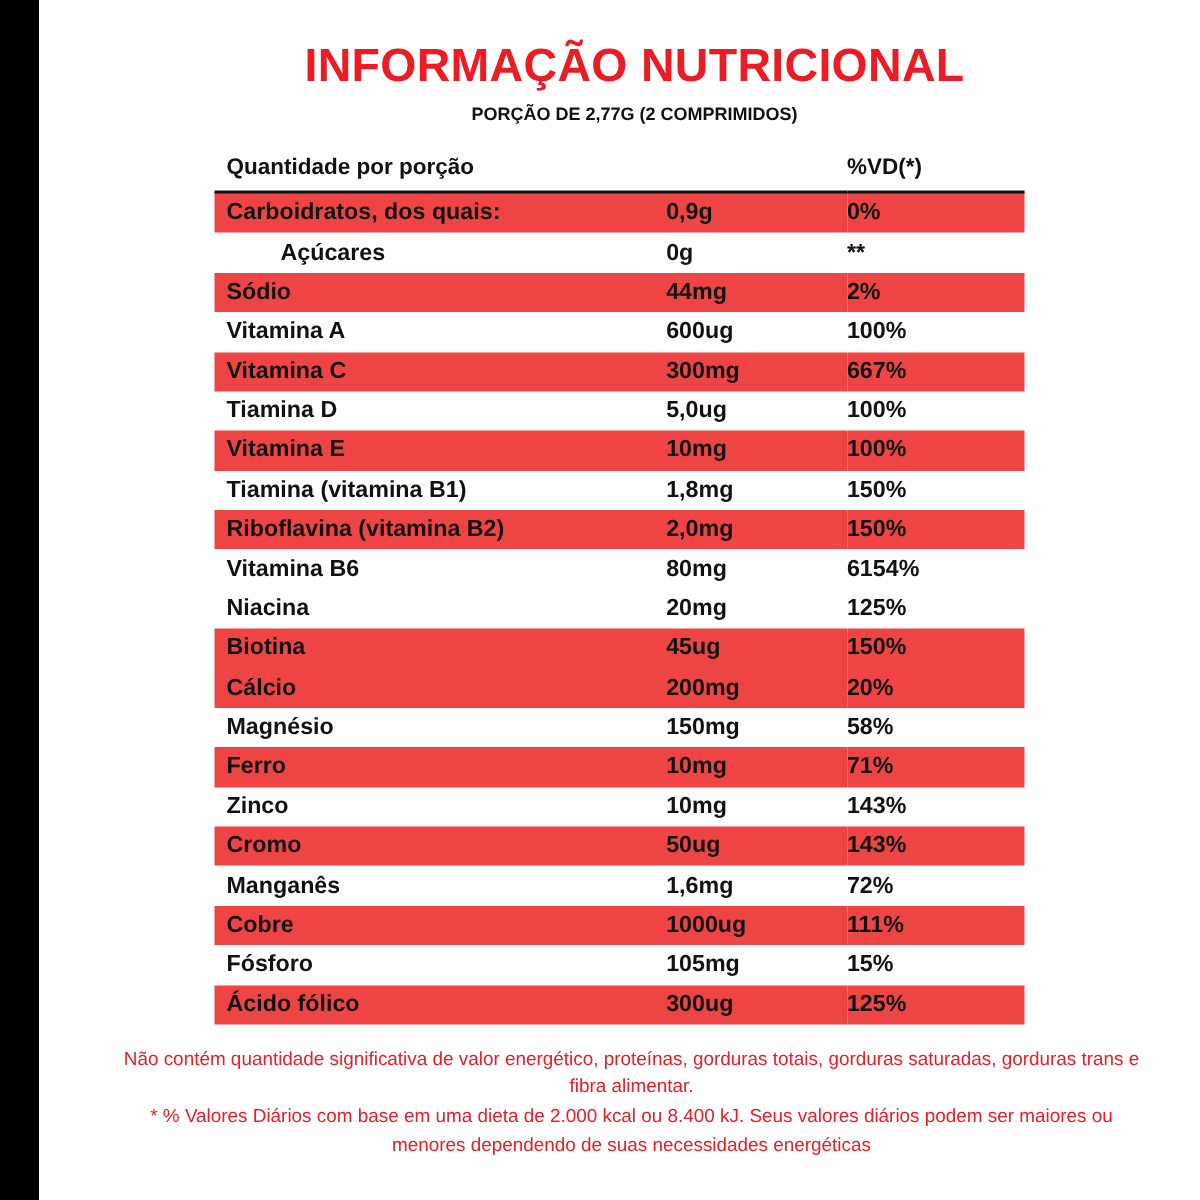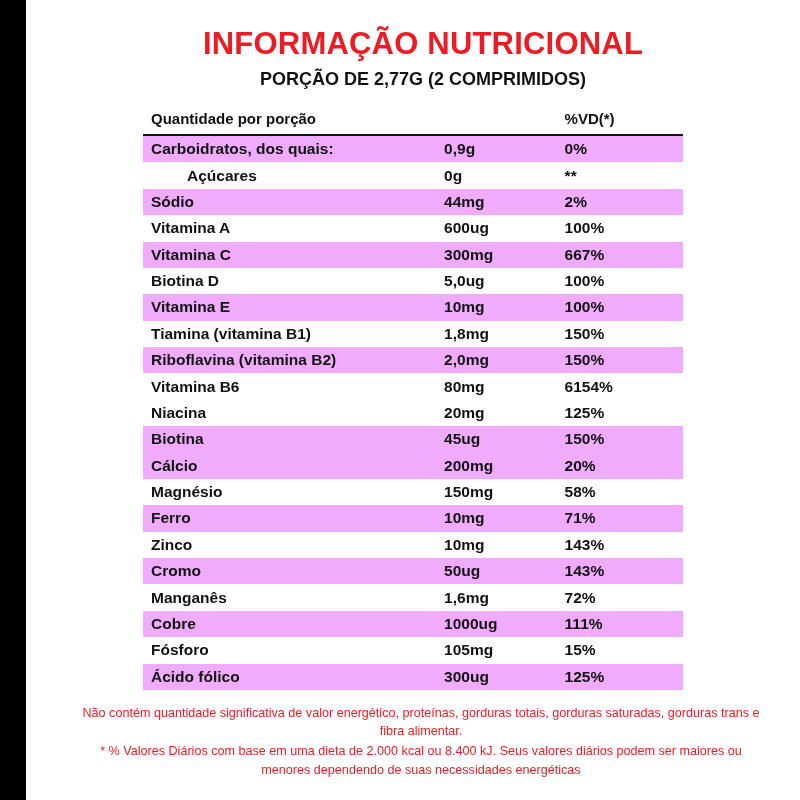--- a/index.html
+++ b/index.html
@@ -48,21 +48,21 @@
     font-weight: bold;
     font-size: 31px;
     letter-spacing: 0.2px;
     margin-top: 26px;
     padding-left: 20px;
   }
   .subtitle {
     text-align: center;
     color: #111111;
     font-weight: bold;
-    font-size: 18px;
+    font-size: 12px;
     margin-top: 7px;
     padding-left: 20px;
   }
   .table {
     margin: 16px auto 0 auto;
     width: 540px;
     border-collapse: collapse;
   }
   .hdr-row td {
     font-weight: bold;
@@ -72,21 +72,21 @@
     border-bottom: 2px solid #111111;
   }
   .hdr-row td.c-name { padding-left: 8px; }
   .row td {
     font-size: 15.5px;
     color: #111111;
     font-weight: bold;
     padding: 4.2px 0;
   }
   .row.alt td {
-    background: #f0abfc;
+    background: #ef4444;
   }
   td.c-name { width: 278px; padding-left: 8px; }
   td.c-qty { width: 128px; }
   td.c-vd  { width: 126px; }
   .indent { padding-left: 44px !important; }
   .footnotes {
     margin-top: 14px;
     text-align: center;
     color: #ed1c24;
     font-size: 12.6px;
@@ -134,21 +134,21 @@
             <td class="c-name">Vitamina A</td>
             <td class="c-qty">600ug</td>
             <td class="c-vd">100%</td>
           </tr>
           <tr class="row alt">
             <td class="c-name">Vitamina C</td>
             <td class="c-qty">300mg</td>
             <td class="c-vd">667%</td>
           </tr>
           <tr class="row">
-            <td class="c-name">Biotina D</td>
+            <td class="c-name">Tiamina D</td>
             <td class="c-qty">5,0ug</td>
             <td class="c-vd">100%</td>
           </tr>
           <tr class="row alt">
             <td class="c-name">Vitamina E</td>
             <td class="c-qty">10mg</td>
             <td class="c-vd">100%</td>
           </tr>
           <tr class="row">
             <td class="c-name">Tiamina (vitamina B1)</td>

